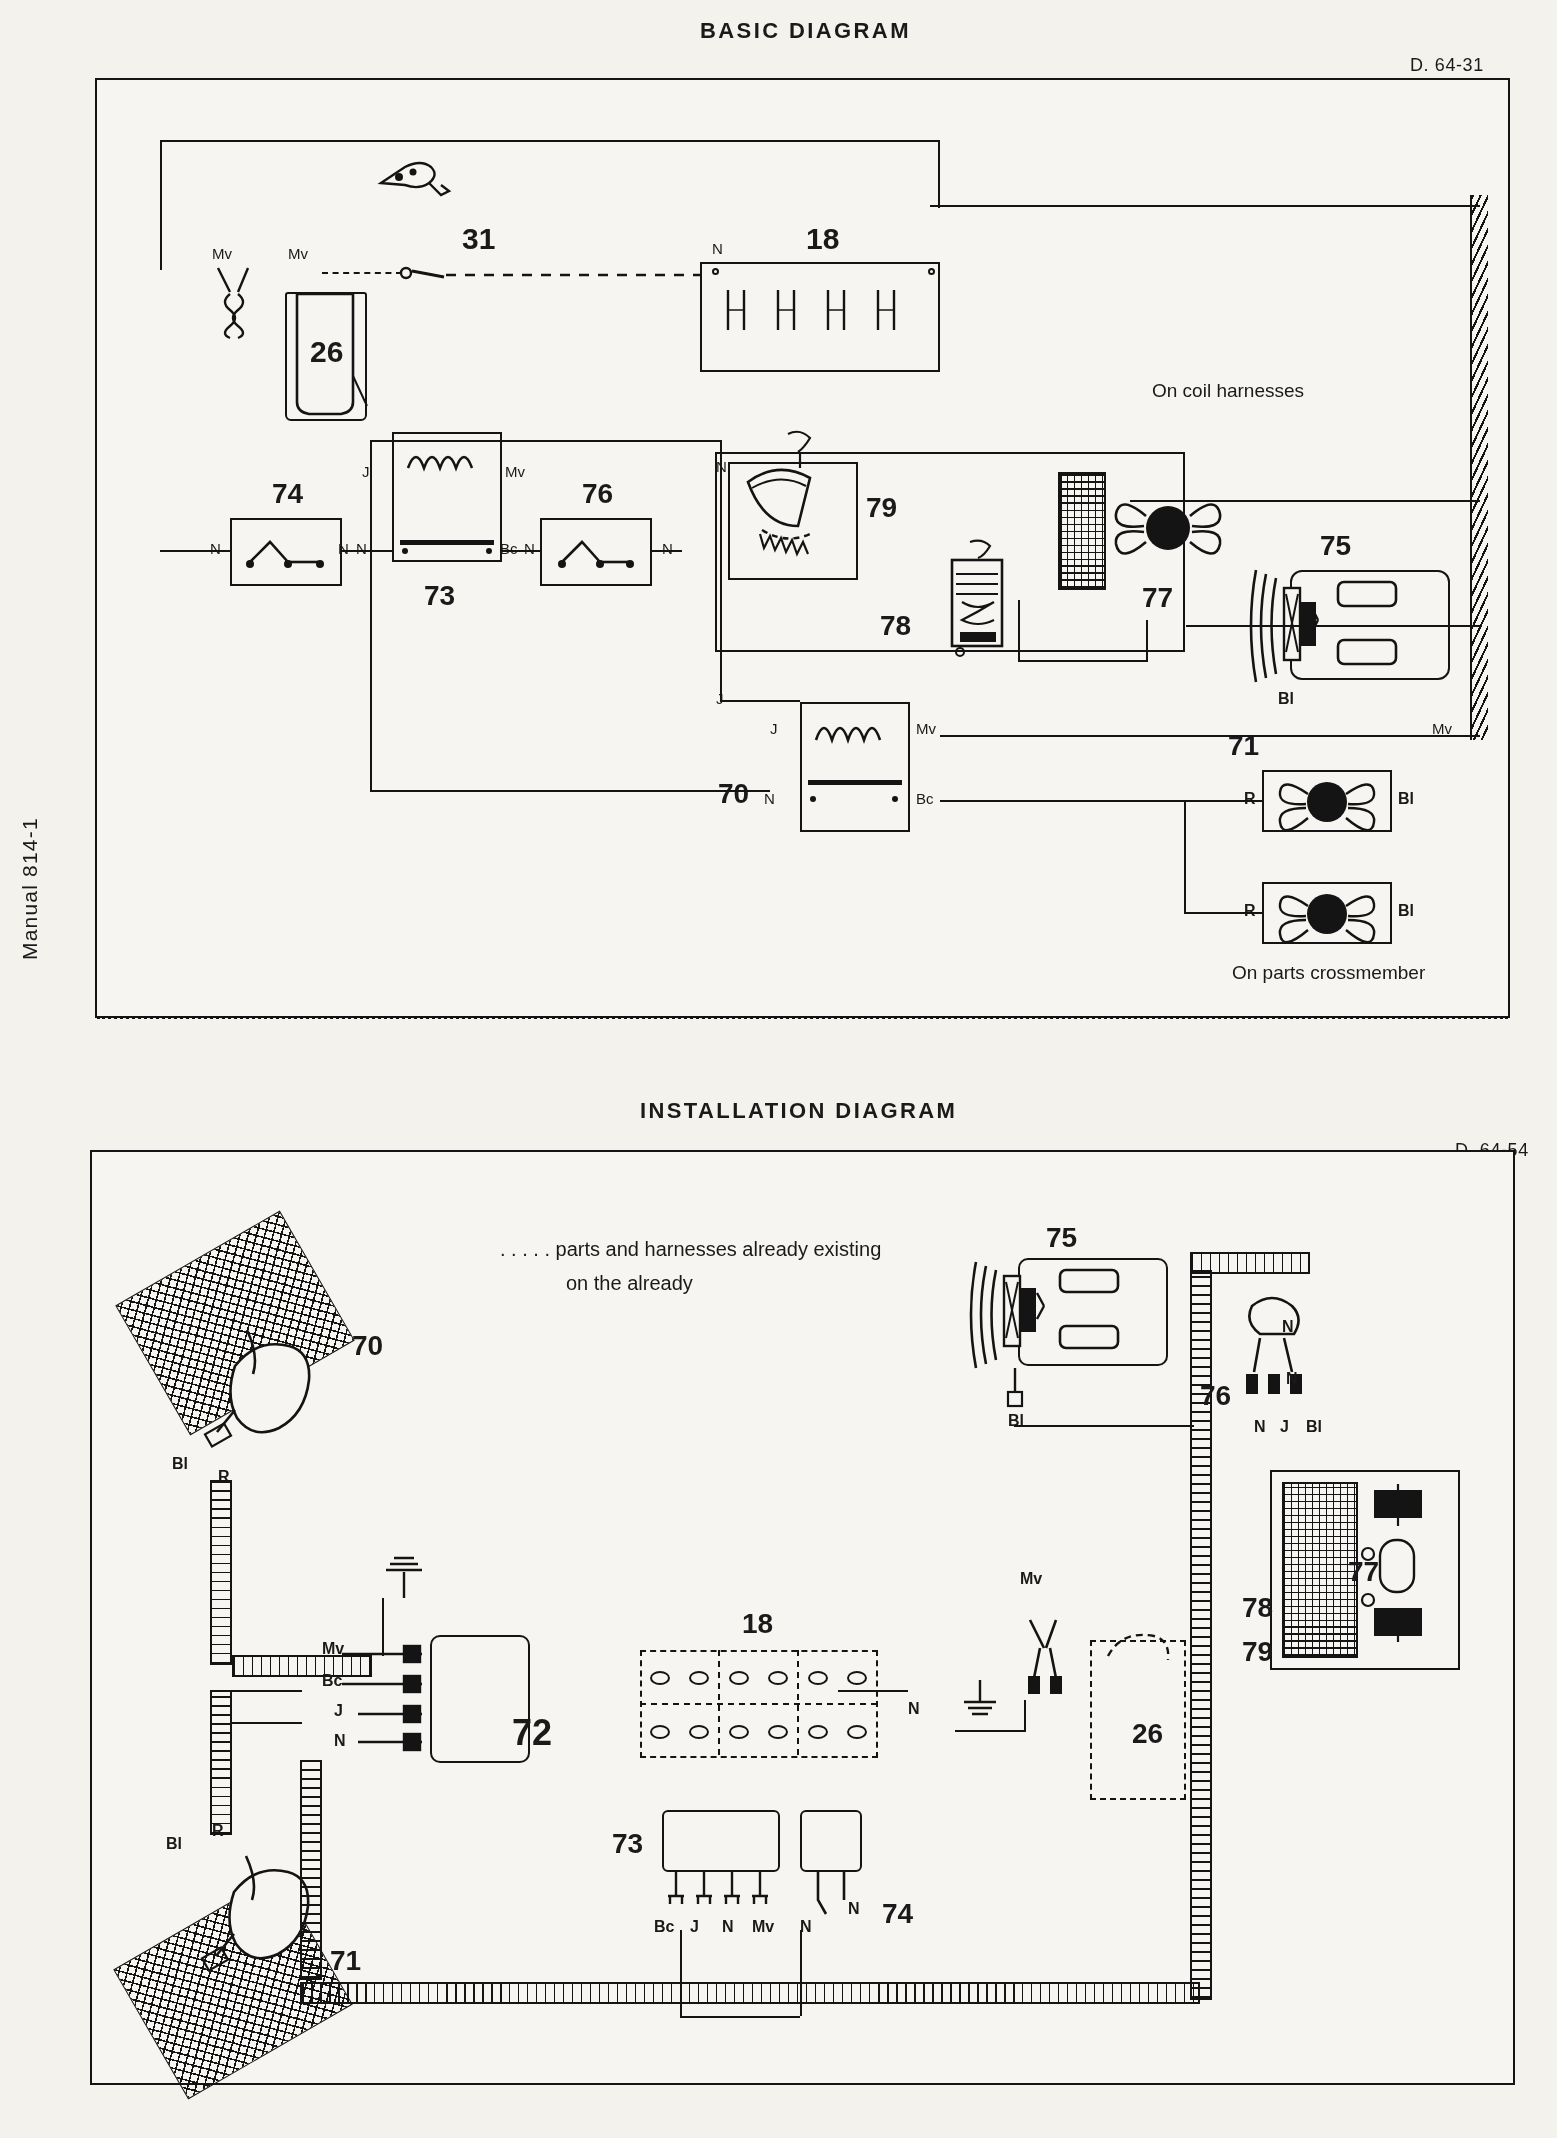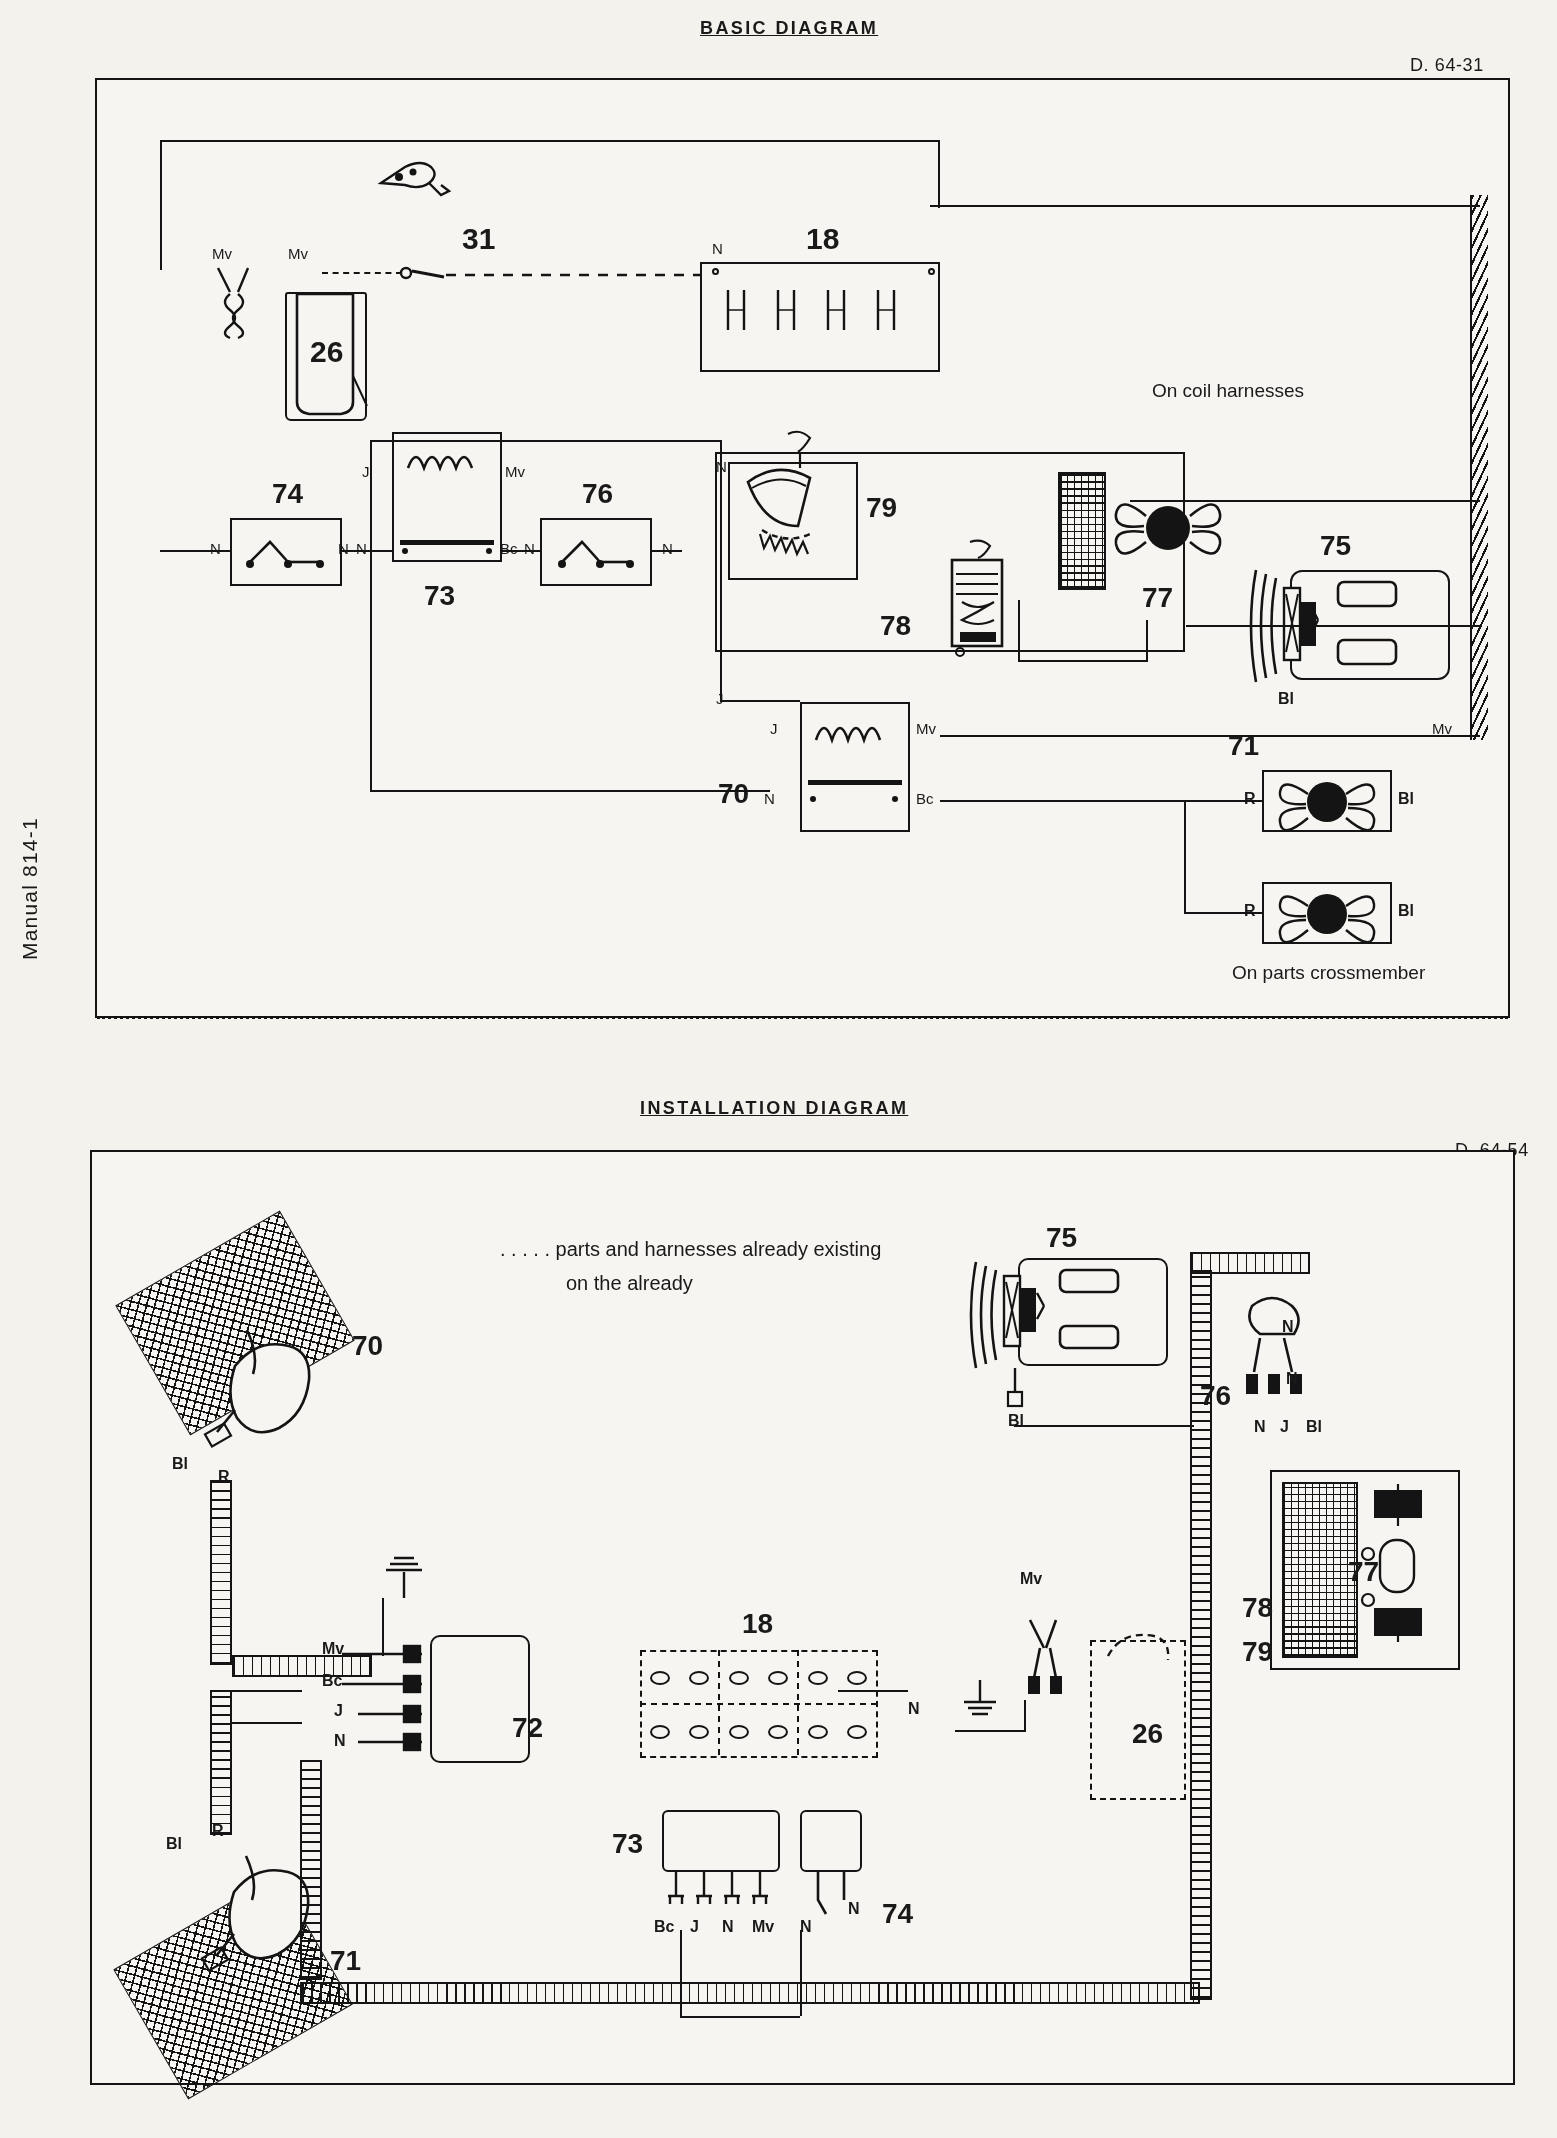--- a/index.html
+++ b/index.html
@@ -27,21 +27,21 @@
   .dashed-box{position:absolute;border:2px dashed #141414;box-sizing:border-box;}
 
   
   #manual-label{
     position:absolute;left:18px;top:960px;
     transform:rotate(-90deg);transform-origin:left top;
     font-size:21px;letter-spacing:1.2px;
   }
 
   
-  .title{position:absolute;font-size:18px;font-weight:bold;letter-spacing:2.4px;text-decoration:underline;}
+  .title{position:absolute;font-size:22px;font-weight:bold;letter-spacing:2.4px;}
   .dcode{position:absolute;font-size:18px;letter-spacing:.6px;}
 
   
   #basic-frame{left:95px;top:78px;width:1415px;height:940px;border:2px solid #141414;background:#f6f5f1;}
   #install-frame{left:90px;top:1150px;width:1425px;height:935px;border:2px solid #141414;background:#f6f5f1;}
 
   
   #basic-frame-bottom{position:absolute;left:97px;top:1016px;width:1411px;height:0;border-top:3px dotted #141414;}
 
   
@@ -336,21 +336,21 @@
 
   <div class="tube-v" style="left:210px;top:1480px;width:22px;height:185px;"></div>
   <div class="tube-v" style="left:210px;top:1690px;width:22px;height:145px;"></div>
   <div class="tube" style="left:232px;top:1655px;width:140px;height:22px;"></div>
   <div class="tube-v" style="left:300px;top:1760px;width:22px;height:220px;"></div>
   <div class="tube" style="left:300px;top:1982px;width:900px;height:22px;"></div>
   <div class="tube-v" style="left:1190px;top:1270px;width:22px;height:730px;"></div>
   <div class="tube" style="left:1190px;top:1252px;width:120px;height:22px;"></div>
 
   <div class="box" style="left:430px;top:1635px;width:100px;height:128px;background:#f6f5f1;border-radius:10px;"></div>
-  <div class="lbl num" style="left:512px;top:1712px;font-size:28px;">72</div>
+  <div class="lbl num" style="left:512px;top:1712px;font-size:36px;">72</div>
   <svg style="left:300px;top:1630px;width:135px;height:145px;" viewBox="0 0 135 145">
     <g stroke="#141414" stroke-width="2.4" fill="none">
       <path d="M42 24 h80 M42 54 h80 M58 84 h64 M58 112 h64"></path>
       <rect x="104" y="16" width="16" height="16" fill="#141414"></rect>
       <rect x="104" y="46" width="16" height="16" fill="#141414"></rect>
       <rect x="104" y="76" width="16" height="16" fill="#141414"></rect>
       <rect x="104" y="104" width="16" height="16" fill="#141414"></rect>
     </g>
   </svg>
   <div class="term-b" style="left:322px;top:1640px;">Mv</div>

